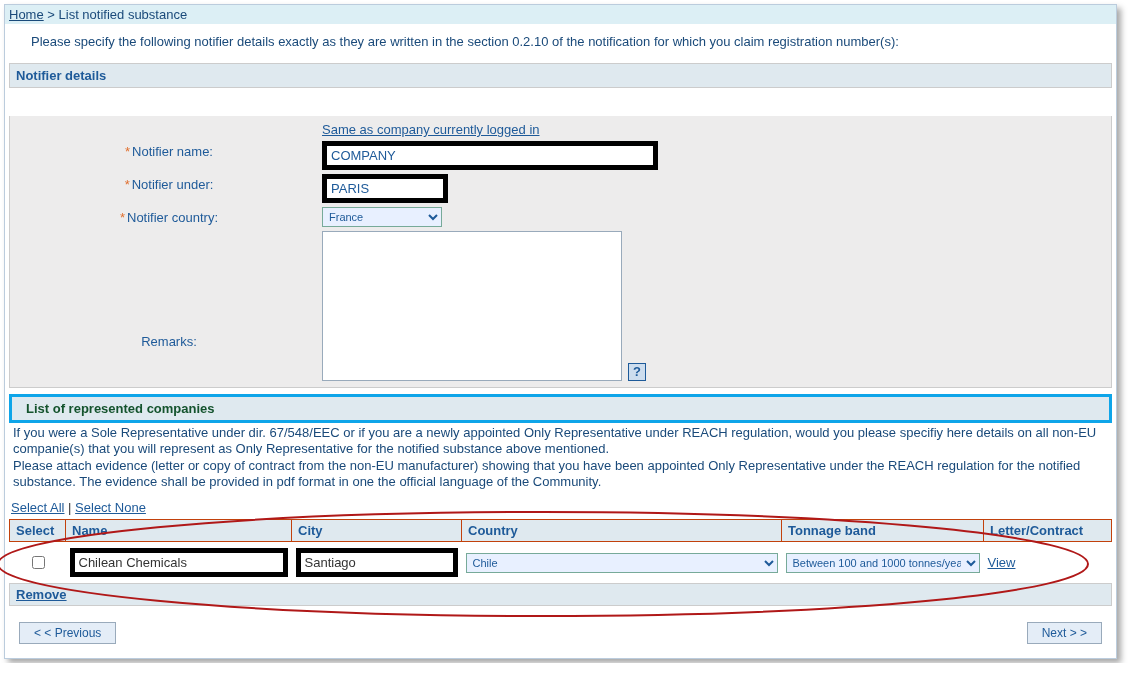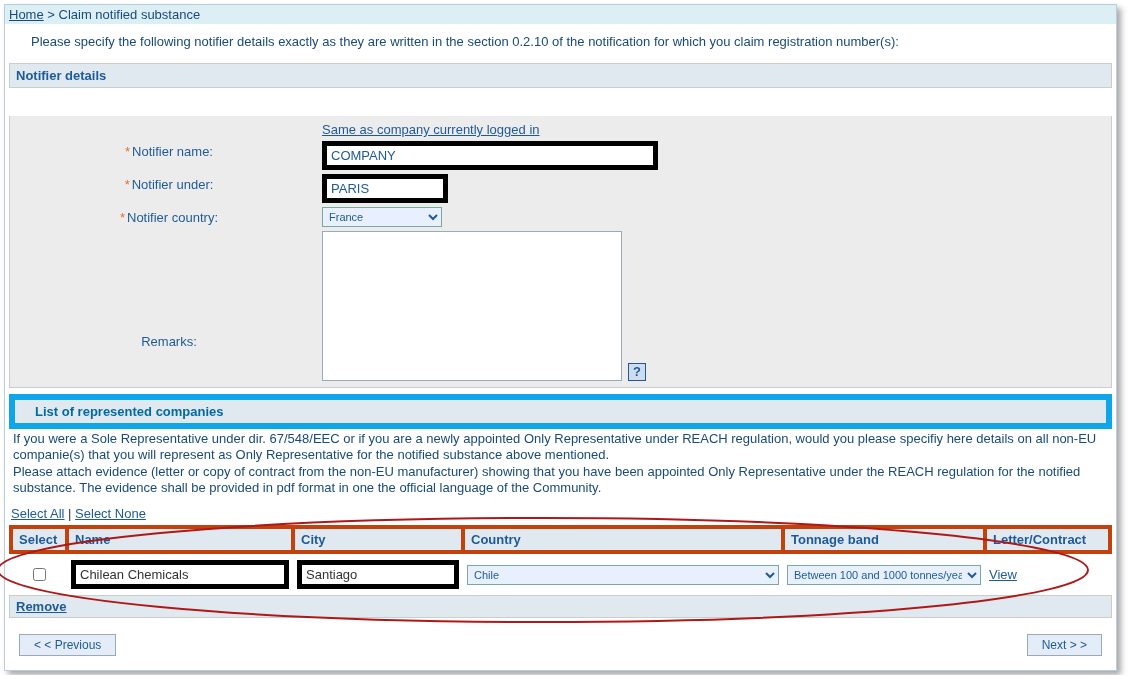--- a/index.html
+++ b/index.html
@@ -126,39 +126,39 @@
   }
   .linklike { color: #1e5a99; text-decoration: underline; cursor: pointer; }
   .section-text {
     color: #1a4a7a;
     padding: 2px 4px 6px 4px;
     line-height: 1.25;
   }
   .list-panel { margin: 0 4px 6px 4px; position: relative; }
   .list-header {
     background: #dfe9ef;
-    color: #0369a1;
+    color: #14532d;
     font-weight: bold;
-    padding: 4px 20px;
-    border: 6px solid #0ea5e9;
+    padding: 4px 14px;
+    border: 3px solid #0ea5e9;
   }
   .select-links { padding: 4px 2px; }
   .select-links a { color: #1e5a99; text-decoration: underline; }
   table.grid {
     width: 100%;
     border-collapse: collapse;
     table-layout: fixed;
   }
   table.grid th {
     background: #dfe9ef;
     color: #1e5a99;
     font-weight: bold;
     text-align: left;
     padding: 3px 6px;
-    border: 4px solid #c2410c;
+    border: 1px solid #c2410c;
     font-size: 13px;
   }
   table.grid td {
     padding: 6px 4px;
     font-size: 13px;
   }
   .col-select { width: 56px; }
   .col-name { width: 226px; }
   .col-city { width: 170px; }
   .col-country { width: 320px; }
@@ -194,21 +194,21 @@
     pointer-events: none;
     z-index: 50;
   }
 </style>
 </head>
 <body>
 
 <div class="page">
 
   <div class="breadcrumb">
-    <a href="#">Home</a><span> &gt; </span><span>Claim notified substance</span>
+    <a href="#">Home</a><span> &gt; </span><span>List notified substance</span>
   </div>
 
 
   <div class="intro">Please specify the following notifier details exactly as they are written in the section 0.2.10 of the notification for which you claim registration number(s):</div>
 
   <div class="panel">
     <div class="panel-header">Notifier details</div>
     <div class="panel-body">
 
       <div class="formrow">

